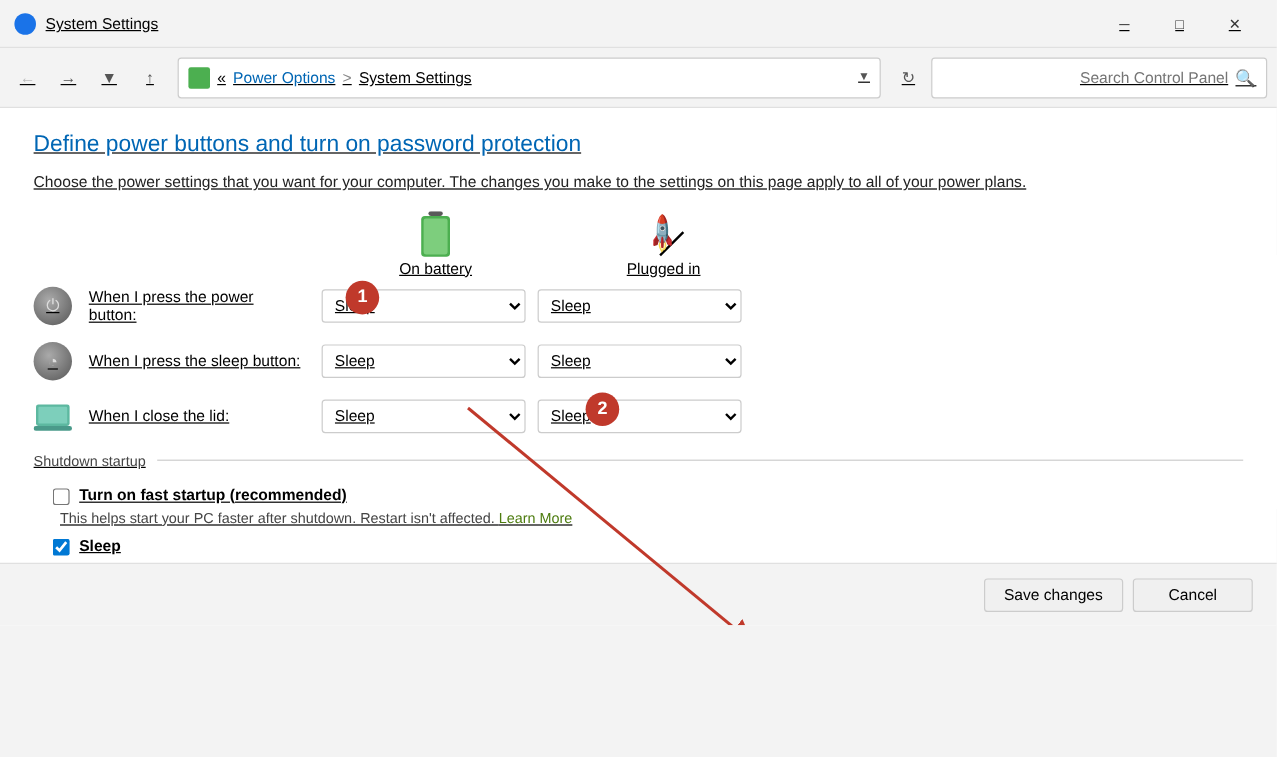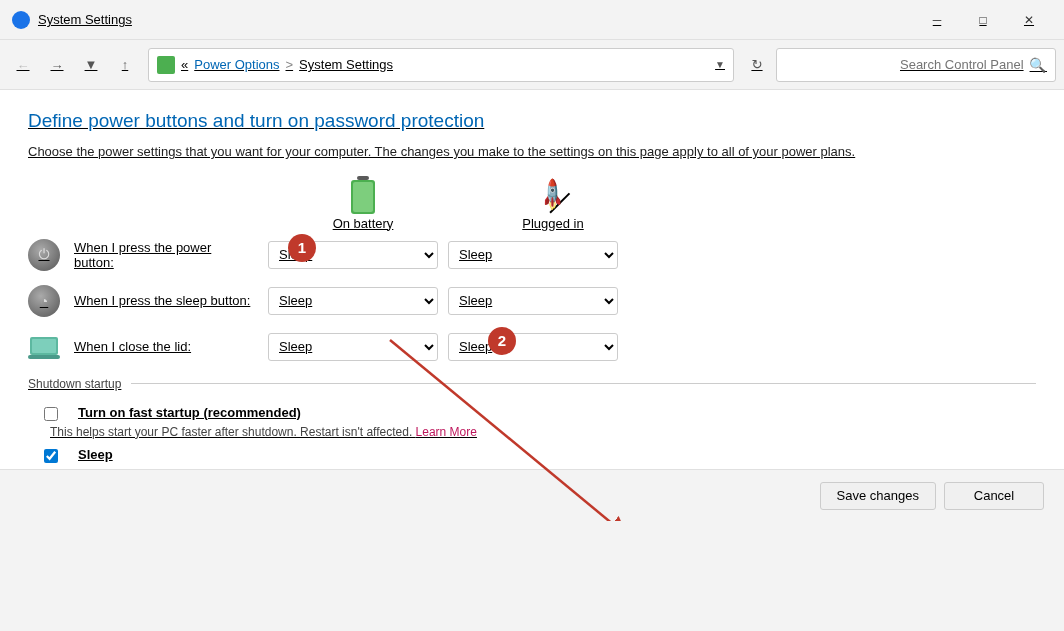--- a/index.html
+++ b/index.html
@@ -133,29 +133,28 @@
       appearance: auto;
     }
 
     .shutdown-section { margin-top: 6px; }
 
     .checkbox-row {
       display: flex;
       align-items: flex-start;
       margin-bottom: 4px;
       margin-left: 16px;
-      gap: 12px;
     }
     .checkbox-row input[type=checkbox] {
       width: 14px; height: 14px; margin-top: 2px; margin-right: 8px; flex-shrink: 0; cursor: pointer; accent-color: #0078d4;
     }
     .checkbox-label { font-size: 13px; }
     .checkbox-label.bold { font-weight: 600; }
     .checkbox-sublabel { font-size: 12px; color: #444; margin-left: 22px; }
-    .learn-more { color: #be185d; text-decoration: none; margin-top: 22px; }
+    .learn-more { color: #4d7c0f; text-decoration: none; margin-top: 22px; }
 
     
     .bottom-bar {
       position: absolute;
       bottom: 0; left: 0; right: 0;
       height: 52px;
       background: #f3f3f3;
       border-top: 1px solid #e0e0e0;
       display: flex;
       align-items: center;

